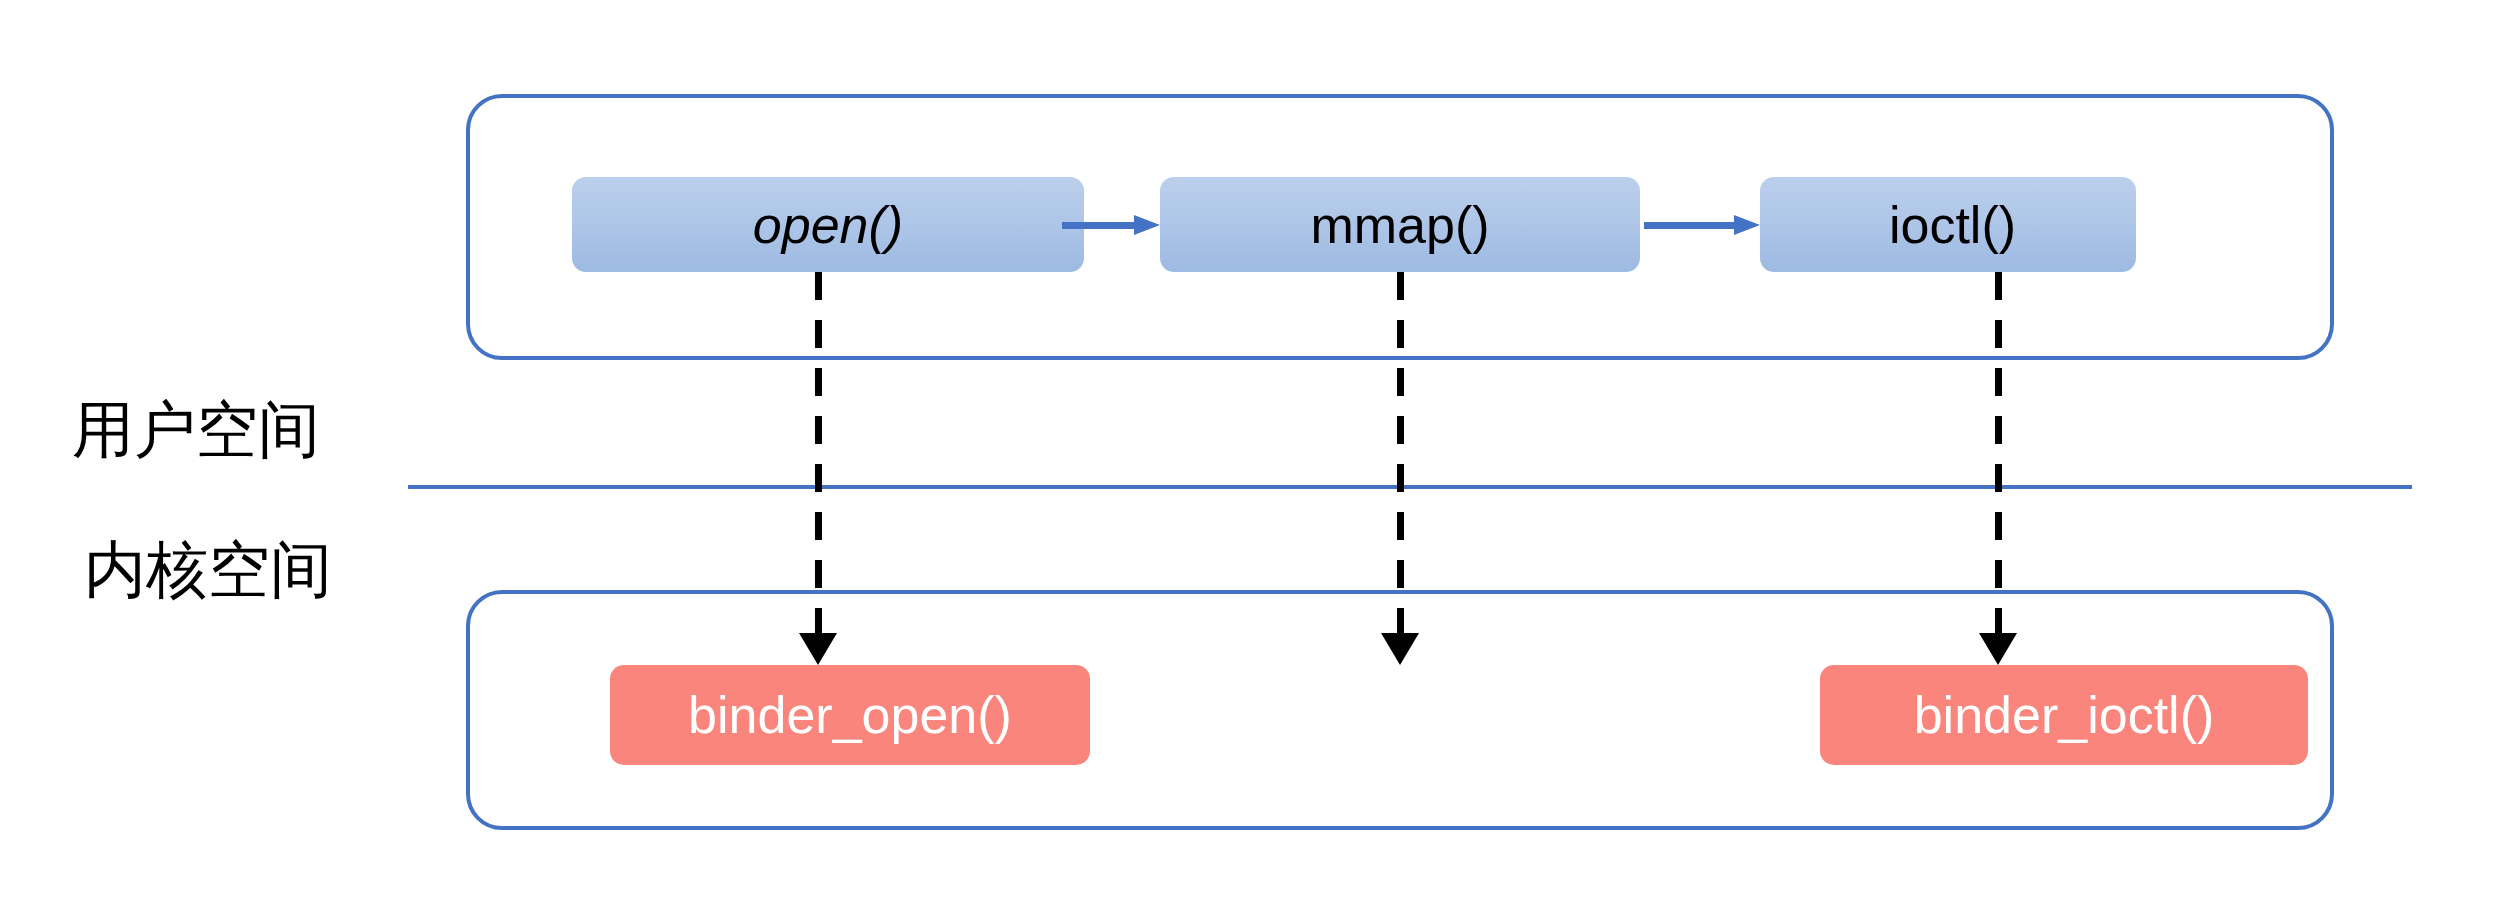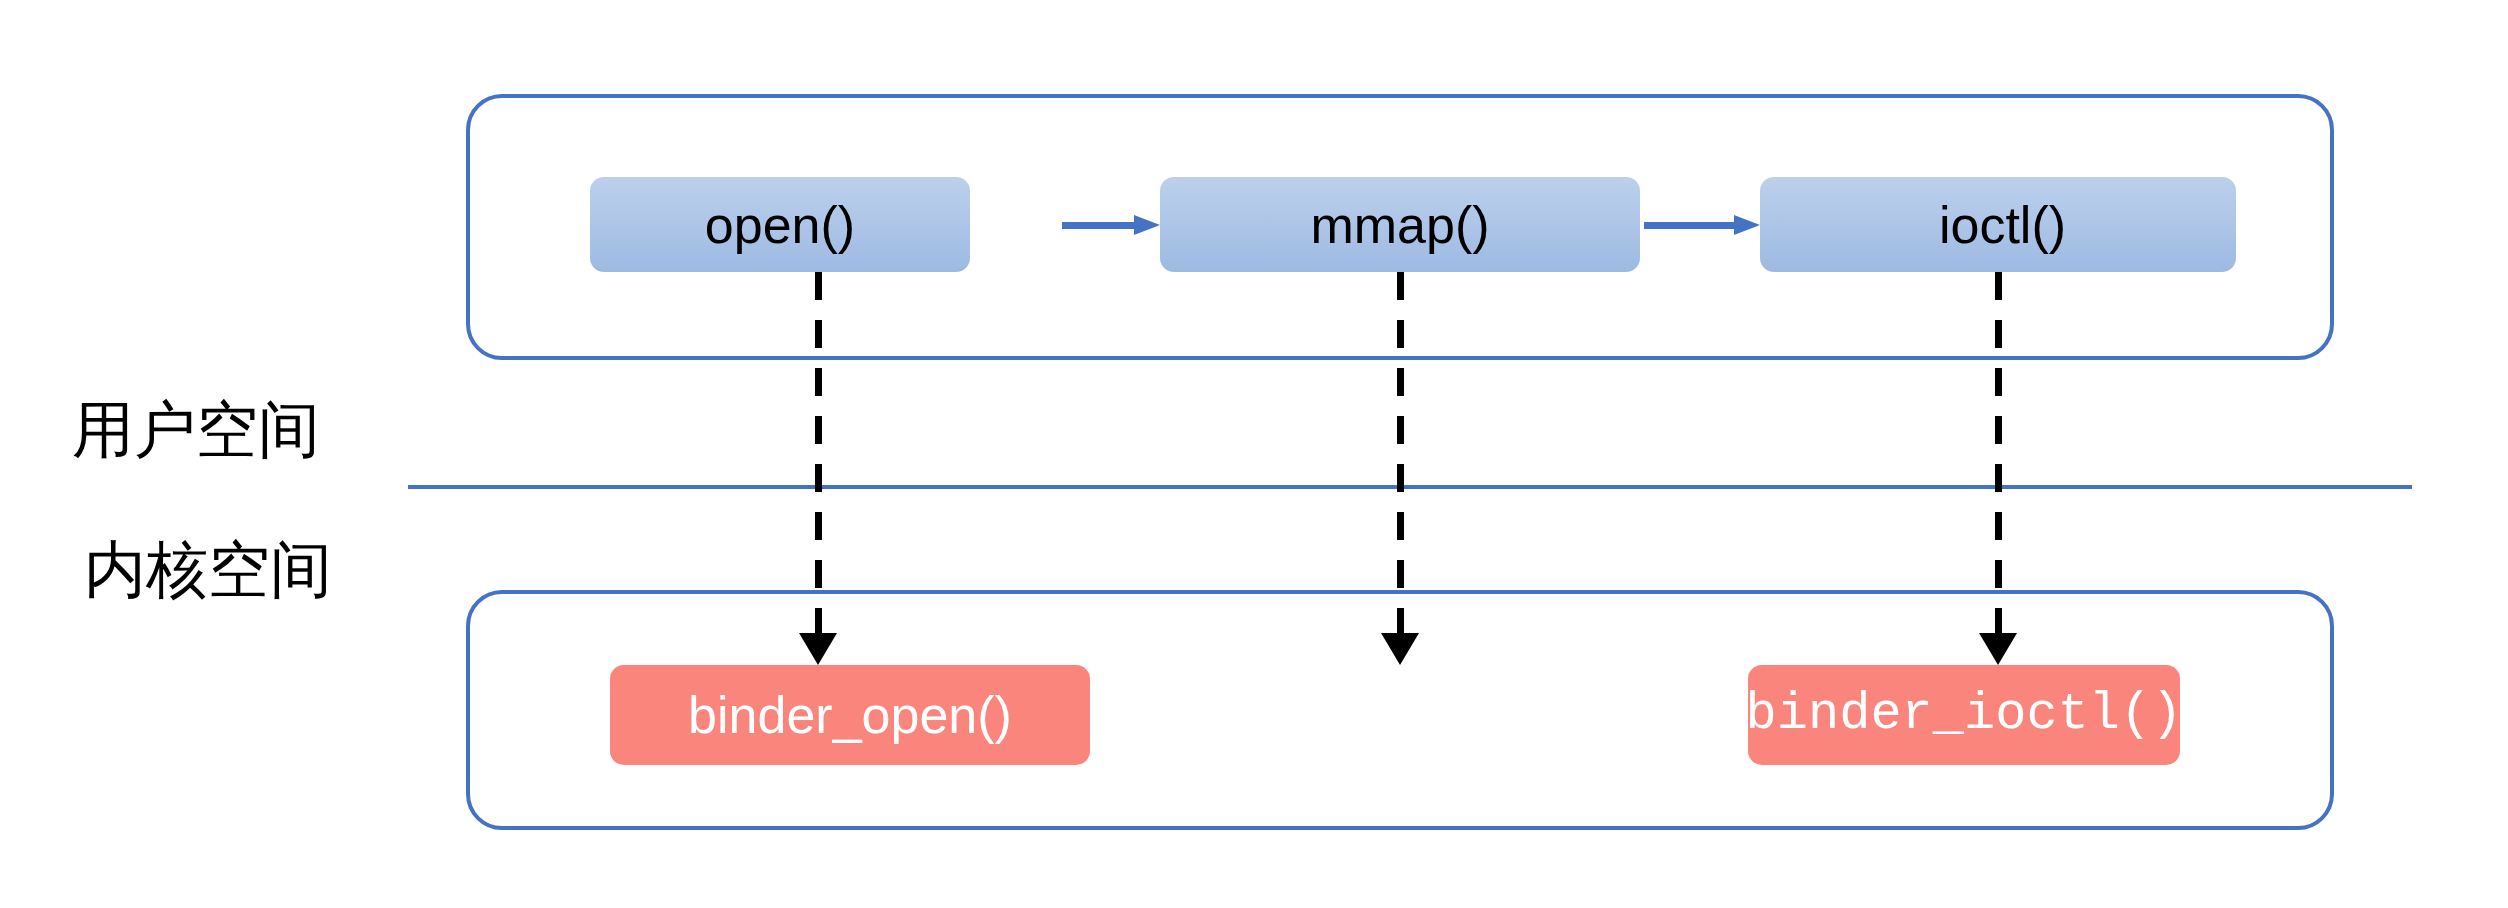--- a/index.html
+++ b/index.html
@@ -68,26 +68,26 @@
     top: 177px;
     background: linear-gradient(to bottom, #BCD0EC 0%, #AFC6E8 45%, #9DBAE2 100%);
     color: #000000;
   }
   .fn-box.kernel {
     height: 100px;
     top: 665px;
     background: #FA857C;
     color: #FFFFFF;
   }
-  #box-open        { left: 590px;  width: 380px; }
+  #box-open        { left: 572px;  width: 512px; font-style: italic; }
   #box-mmap        { left: 1160px; width: 480px; text-align: center; }
-  #box-ioctl       { left: 1760px; width: 476px; padding-left: 9px; }
+  #box-ioctl       { left: 1760px; width: 376px; padding-left: 9px; }
   #box-binder-open  { left: 578px;  width: 480px; margin-left: 32px; }
   #box-binder-mmap  { left: 1160px; width: 480px; }
-  #box-binder-ioctl { left: 1748px; width: 432px; font-family: Liberation Mono, monospace; }
+  #box-binder-ioctl { left: 1820px; width: 488px; }
 
   
   .flow-arrow {
     position: absolute;
     top: 215px;
     height: 20px;
   }
   .flow-arrow .shaft {
     position: absolute;
     left: 0;

